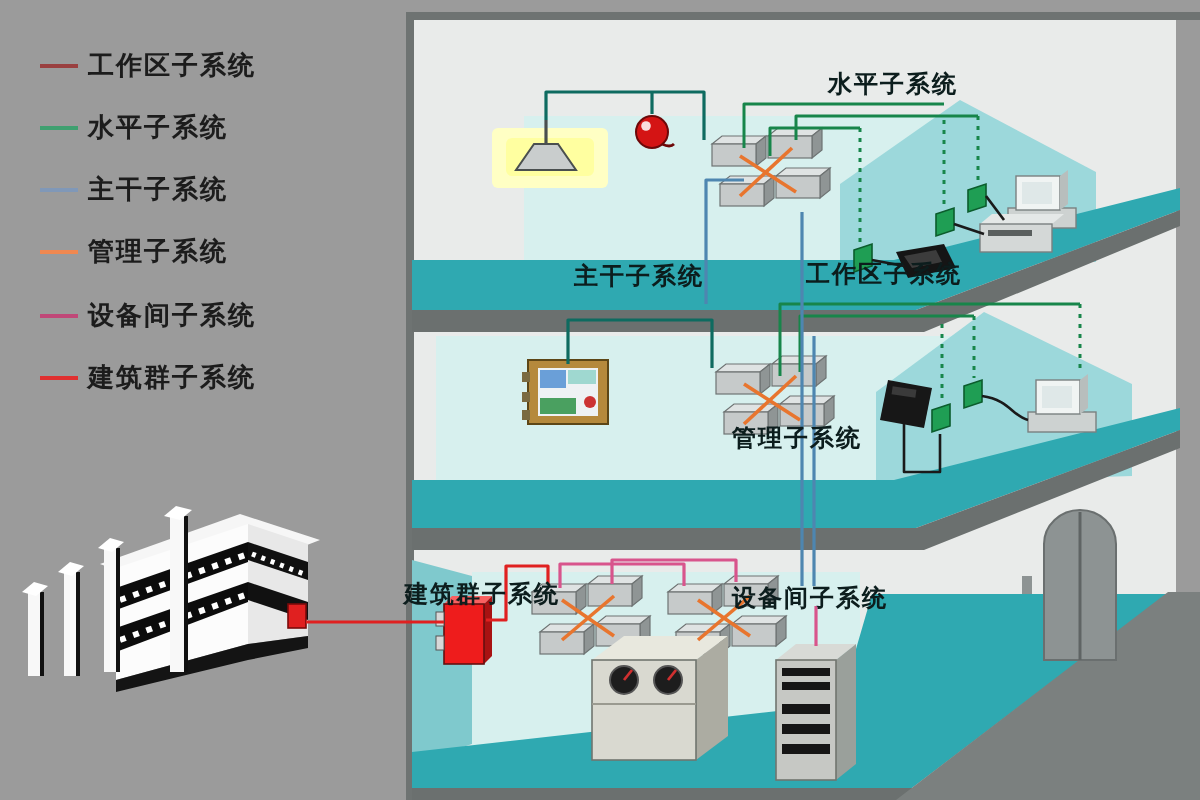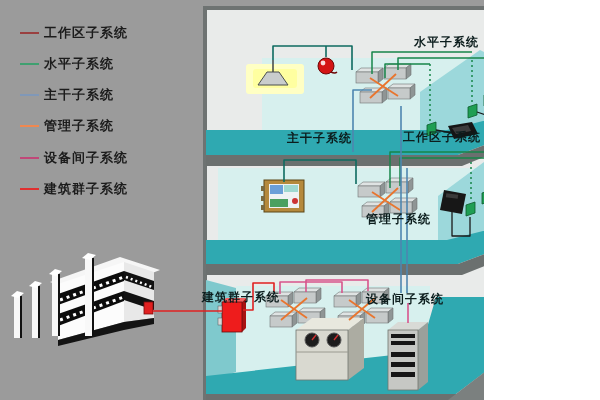--- a/index.html
+++ b/index.html
@@ -1,16 +1,16 @@
 <!DOCTYPE html>
 <html><head>
 <meta charset="utf-8">
 <style>
   html,body{margin:0;padding:0;}
-  .stage{position:relative;width:484px;height:400px;background:#9b9b9b;overflow:hidden;
+  .stage{position:relative;width:600px;height:400px;background:#9b9b9b;overflow:hidden;
          font-family:Liberation Serif, serif;}
   .stage svg{position:absolute;left:0;top:0;}
   .legend-item{position:absolute;display:flex;align-items:center;gap:5px;white-space:nowrap;}
   .sw{display:inline-block;width:19px;height:2px;}
   .legend-item .lt{font-size:13px;font-weight:700;color:#1c1c1c;letter-spacing:1px;}
   .dlabel{position:absolute;font-size:12px;font-weight:700;color:#0c1d1d;
           white-space:nowrap;letter-spacing:1px;line-height:1;}
 </style>
 </head>
 <body>

